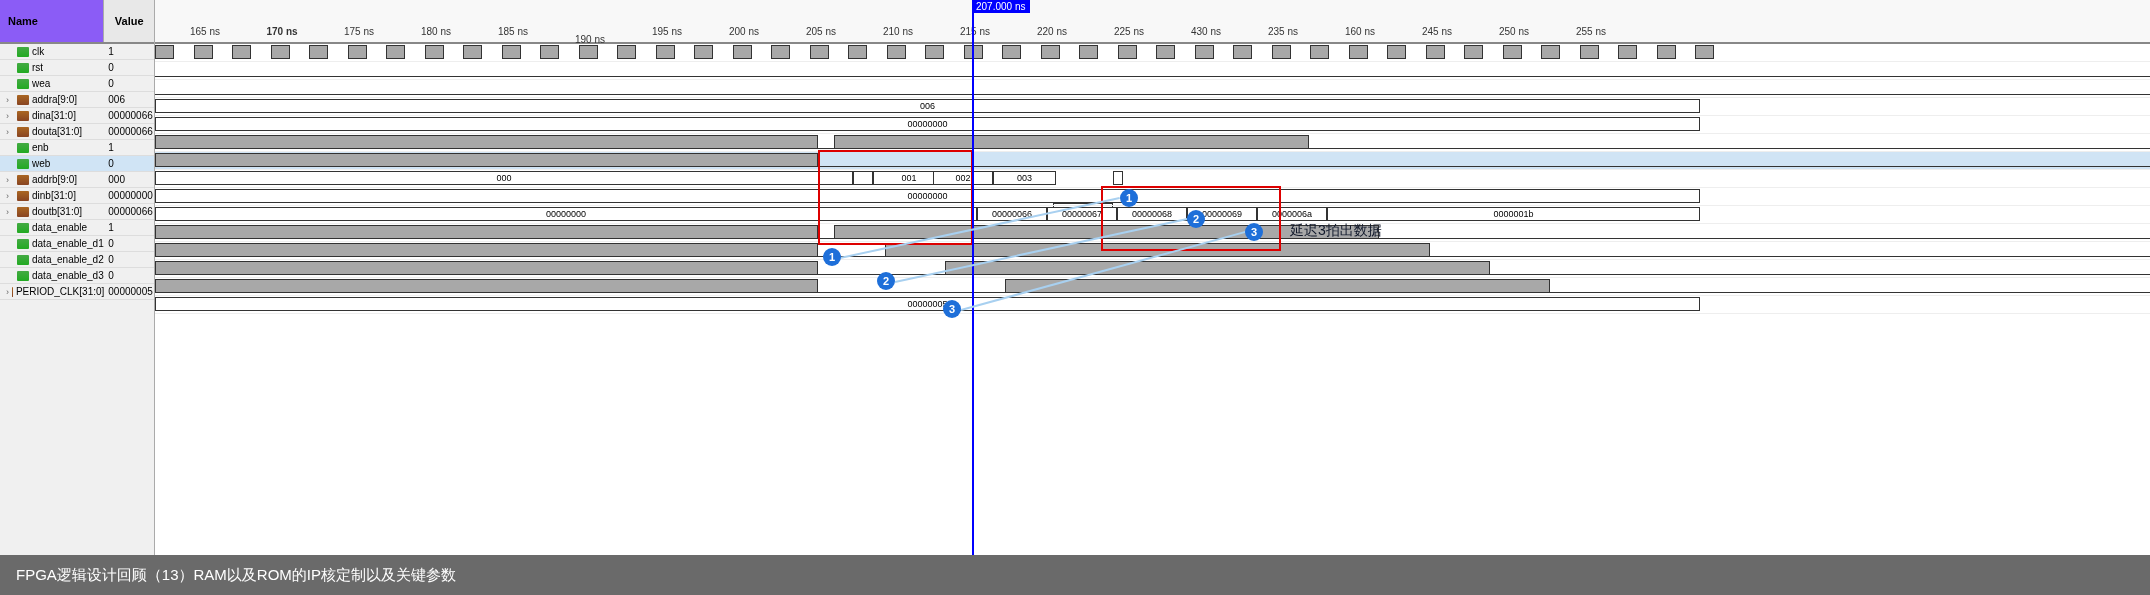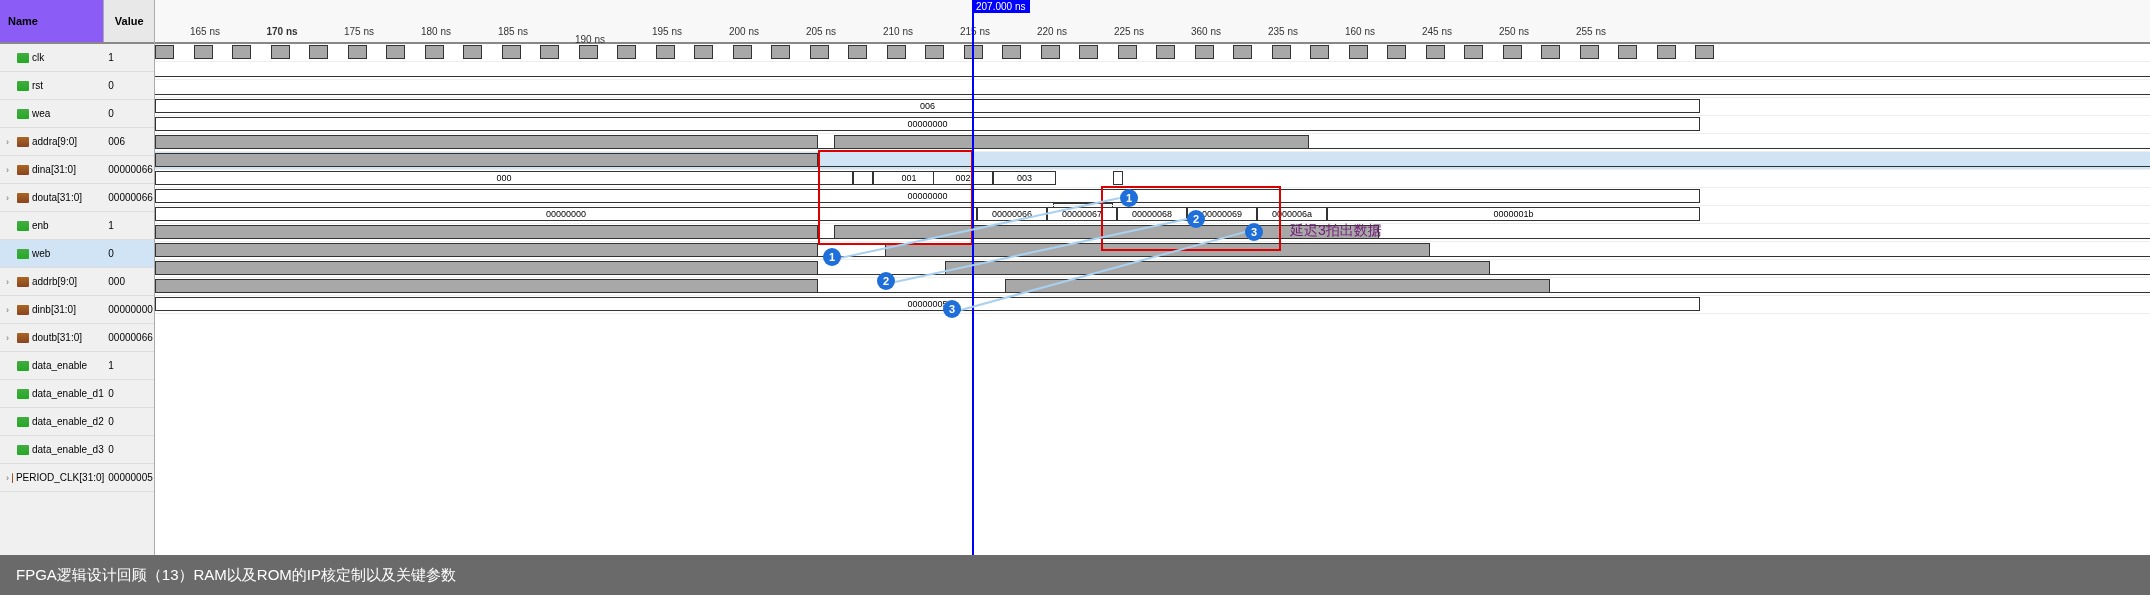--- a/index.html
+++ b/index.html
@@ -2,21 +2,21 @@
 <html><head>
 <meta charset="utf-8">
 <style>
 * { margin: 0; padding: 0; box-sizing: border-box; }
 body { font-family: Arial, sans-serif; font-size: 11px; background: #fff; width: 2150px; height: 595px; position: relative; overflow: hidden; }
 .container { display: flex; height: 555px; }
 .left-panel { width: 155px; border-right: 1px solid #aaa; background: #f0f0f0; }
 .header-row { display: flex; height: 44px; border-bottom: 2px solid #888; }
 .name-header { width: 105px; border-right: 1px solid #aaa; display: flex; align-items: center; padding-left: 8px; font-weight: bold; background: #8b5cf6; }
 .value-header { width: 50px; display: flex; align-items: center; justify-content: center; font-weight: bold; background: #e8e8e8; }
-.signal-row { display: flex; height: 28px; align-items: center; border-bottom: 1px solid #ddd; }
+.signal-row { display: flex; height: 16px; align-items: center; border-bottom: 1px solid #ddd; }
 .signal-row.selected { background: #d0e4f5; }
 .signal-name { width: 105px; padding-left: 6px; display: flex; align-items: center; gap: 3px; font-size: 10px; overflow: hidden; white-space: nowrap; }
 .signal-value { width: 50px; padding-left: 4px; font-size: 10px; overflow: hidden; white-space: nowrap; }
 .expand { color: #666; font-size: 9px; width: 8px; display: inline-block; }
 .sig-icon { width: 12px; height: 10px; display: inline-block; }
 .icon-wire { background: linear-gradient(#4a4, #2a2); border-radius: 1px; }
 .icon-bus { background: linear-gradient(#a62, #842); border-radius: 1px; }
 .wave-area { flex: 1; position: relative; background: #fff; }
 .time-ruler { height: 44px; border-bottom: 2px solid #888; position: relative; background: #f8f8f8; }
 .time-tick { position: absolute; top: 26px; font-size: 10px; color: #333; transform: translateX(-50%); }
@@ -24,21 +24,21 @@
 .cursor-label { position: absolute; top: 0; background: #0000ff; color: #fff; font-size: 10px; padding: 1px 4px; white-space: nowrap; z-index: 51; }
 .wave-rows { position: absolute; top: 44px; left: 0; right: 0; }
 .wave-row { height: 18px; position: relative; border-bottom: 1px solid #eee; }
 .bus-shape { position: absolute; top: 1px; height: 14px; background: #fff; border: 1px solid #333; display: flex; align-items: center; justify-content: center; font-size: 9px; overflow: hidden; }
 .bus-shape::before, .bus-shape::after { content: ''; position: absolute; width: 0; height: 0; border-top: 7px solid transparent; border-bottom: 7px solid transparent; }
 .bit-high { position: absolute; top: 1px; height: 14px; background: #a8a8a8; border: 1px solid #333; }
 .bit-line-bot { position: absolute; top: 14px; left: 0; right: 0; height: 1px; background: #333; }
 .red-box { position: absolute; border: 2px solid #d00; z-index: 40; }
 .anno-circle { position: absolute; width: 18px; height: 18px; border-radius: 50%; background: #1e6fd9; color: #fff; display: flex; align-items: center; justify-content: center; font-size: 11px; font-weight: bold; z-index: 60; }
 .anno-line { position: absolute; height: 2px; background: #a8d0f0; z-index: 55; transform-origin: left center; }
-.red-text { position: absolute; color: #701a75; font-size: 14px; z-index: 60; }
+.red-text { position: absolute; color: #0f172a; font-size: 14px; z-index: 60; }
 .footer { position: absolute; bottom: 0; left: 0; right: 0; height: 40px; background: rgba(80,80,80,0.85); color: #fff; display: flex; align-items: center; padding-left: 16px; font-size: 15px; }
 .clk-pulse { position: absolute; top: 1px; height: 14px; background: #a8a8a8; border: 1px solid #333; }
 </style>
 </head>
 <body>
 
 <div class="container">
   <div class="left-panel">
     <div class="header-row">
       <div class="name-header">Name</div>
@@ -184,21 +184,21 @@
         <div class="time-tick" style="left: 281px;">180 ns</div>
         <div class="time-tick" style="left: 358px;">185 ns</div>
         <div class="time-tick" style="left: 435px; margin-top: 8px;">190 ns</div>
         <div class="time-tick" style="left: 512px;">195 ns</div>
         <div class="time-tick" style="left: 589px;">200 ns</div>
         <div class="time-tick" style="left: 666px;">205 ns</div>
         <div class="time-tick" style="left: 743px;">210 ns</div>
         <div class="time-tick" style="left: 820px;">215 ns</div>
         <div class="time-tick" style="left: 897px;">220 ns</div>
         <div class="time-tick" style="left: 974px;">225 ns</div>
-        <div class="time-tick" style="left: 1051px;">360 ns</div>
+        <div class="time-tick" style="left: 1051px;">430 ns</div>
         <div class="time-tick" style="left: 1128px;">235 ns</div>
         <div class="time-tick" style="left: 1205px;">160 ns</div>
         <div class="time-tick" style="left: 1282px;">245 ns</div>
         <div class="time-tick" style="left: 1359px;">250 ns</div>
         <div class="time-tick" style="left: 1436px;">255 ns</div>
       </div>
     <div class="cursor-line" style="left:817px;"></div>
     <div class="cursor-label" style="left:817px;">207.000 ns</div>
     <div class="wave-rows" id="wave-rows">
         <div class="wave-row">

